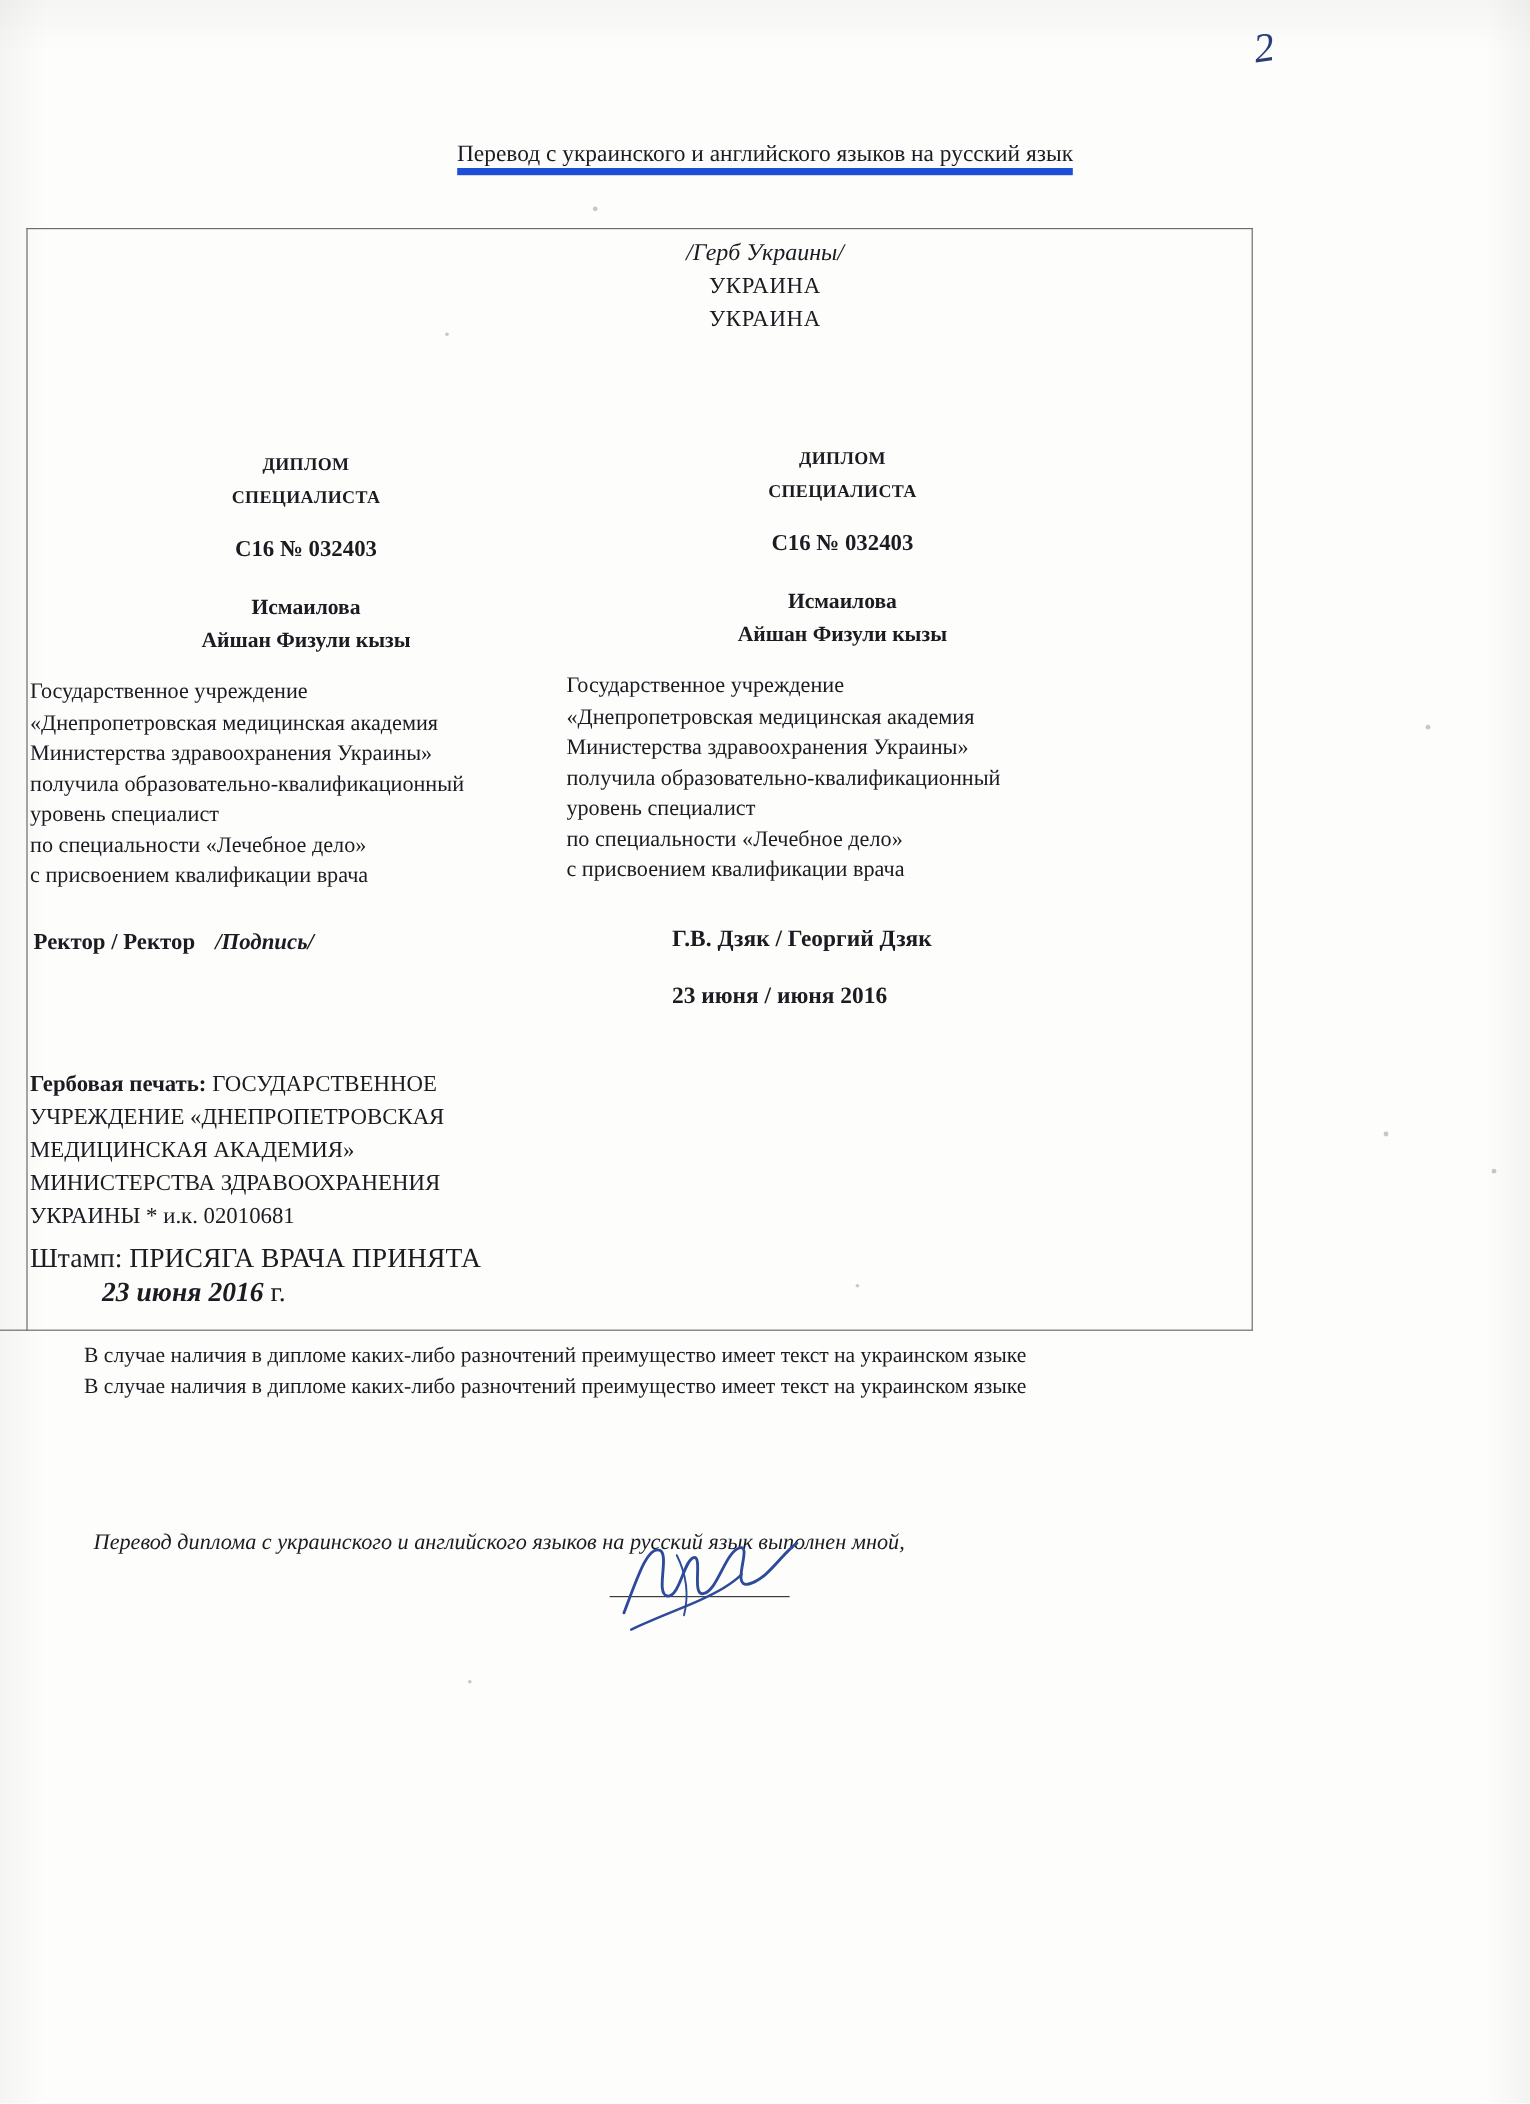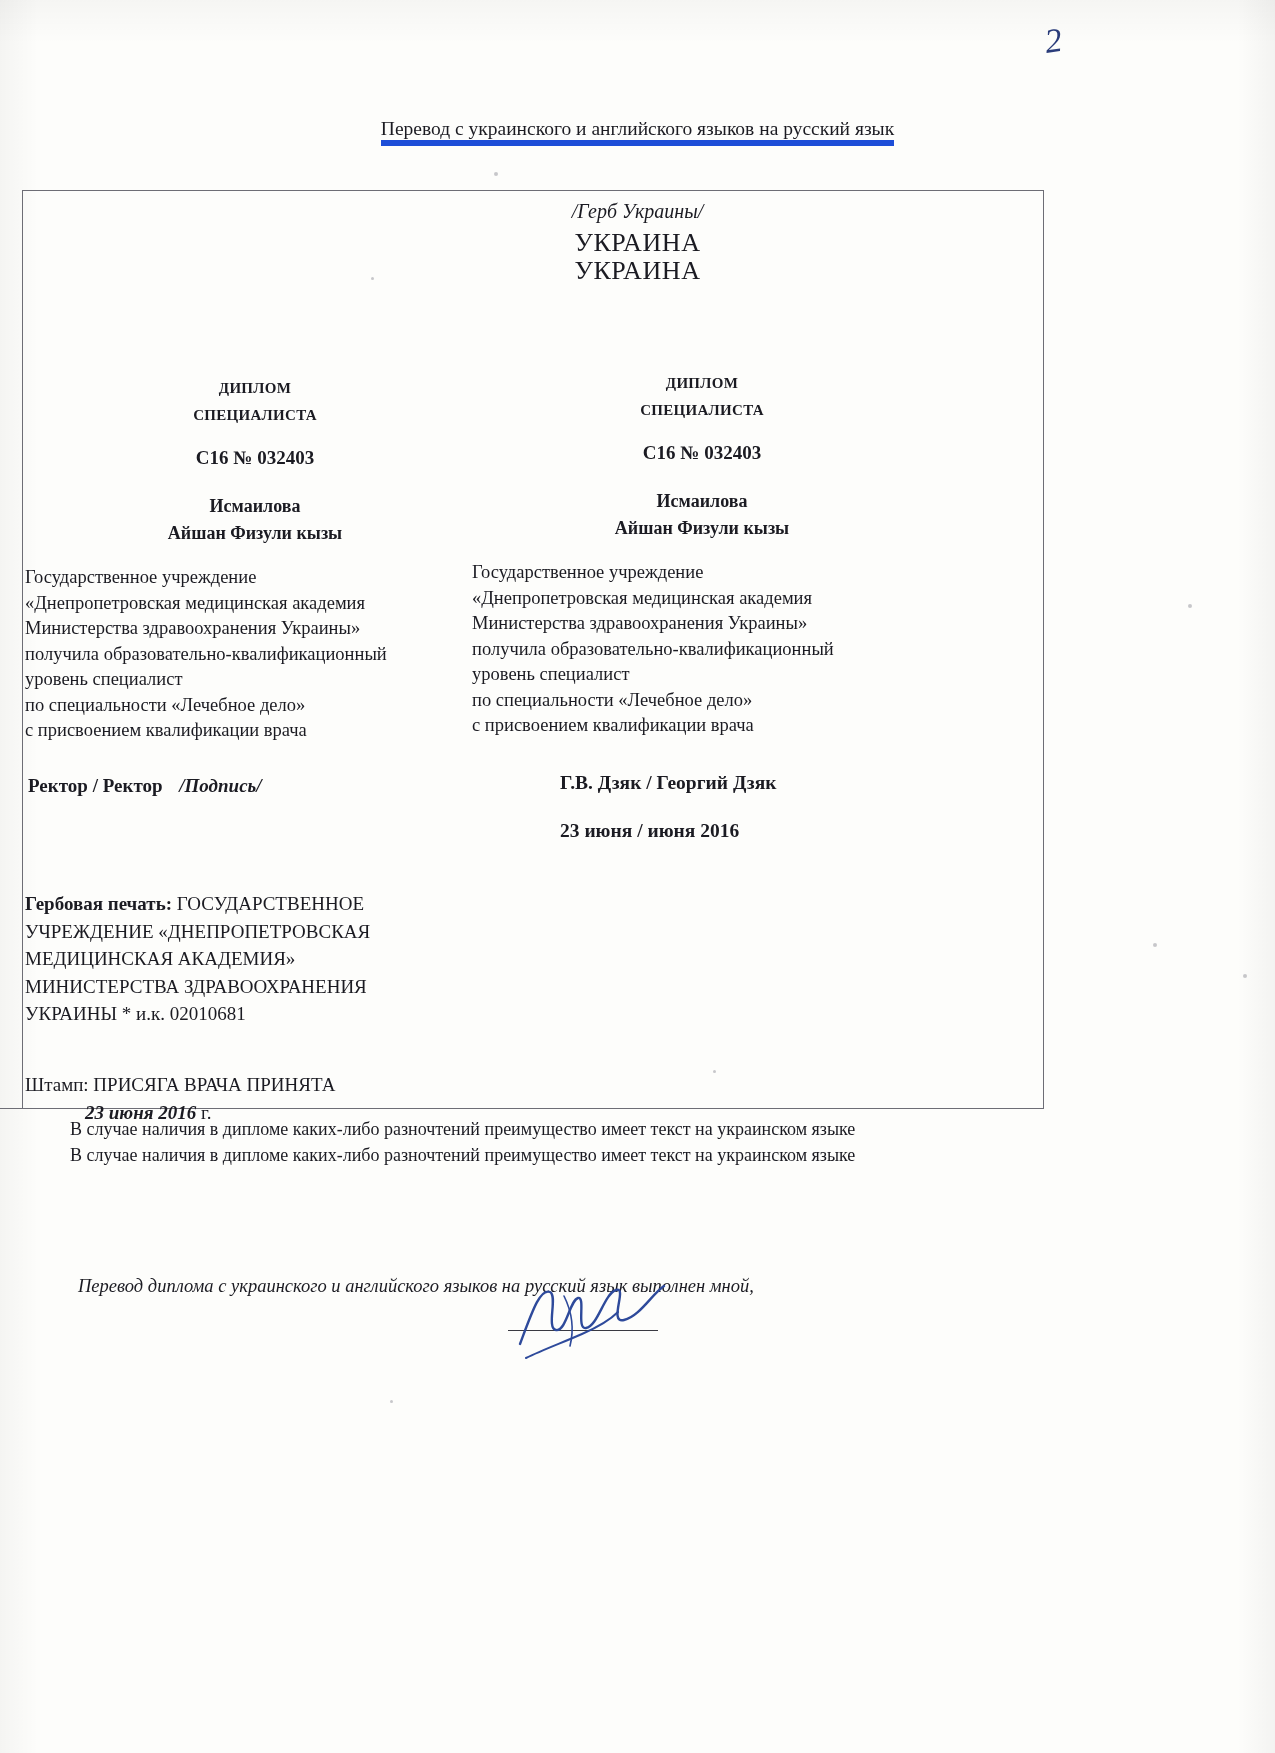--- a/index.html
+++ b/index.html
@@ -82,21 +82,21 @@
     width: 100%;
     text-align: center;
     font-style: italic;
     font-size: 20px;
   }
   .country {
     position: absolute;
     left: 0;
     width: 100%;
     text-align: center;
-    font-size: 26px;
+    font-size: 19px;
     letter-spacing: 0.6px;
   }
   .country-1 { top: 228px; }
   .country-2 { top: 256px; }
 
   .dipl-title {
     position: absolute;
     width: 420px;
     text-align: center;
     font-weight: bold;
@@ -161,23 +161,22 @@
     font-size: 19px;
     line-height: 27.5px;
   }
   .seal-block b { font-weight: bold; }
 
   .stamp-block {
     position: absolute;
     top: 1035px;
     left: 25px;
     width: 560px;
-    font-size: 19px;
+    font-size: 23px;
     line-height: 28px;
-    margin-top: 36px;
   }
   .stamp-date {
     display: block;
     margin-left: 60px;
     font-style: italic;
     font-weight: bold;
   }
   .stamp-date i { font-style: italic; font-weight: bold; }
   .stamp-date em { font-style: normal; font-weight: normal; }
 

